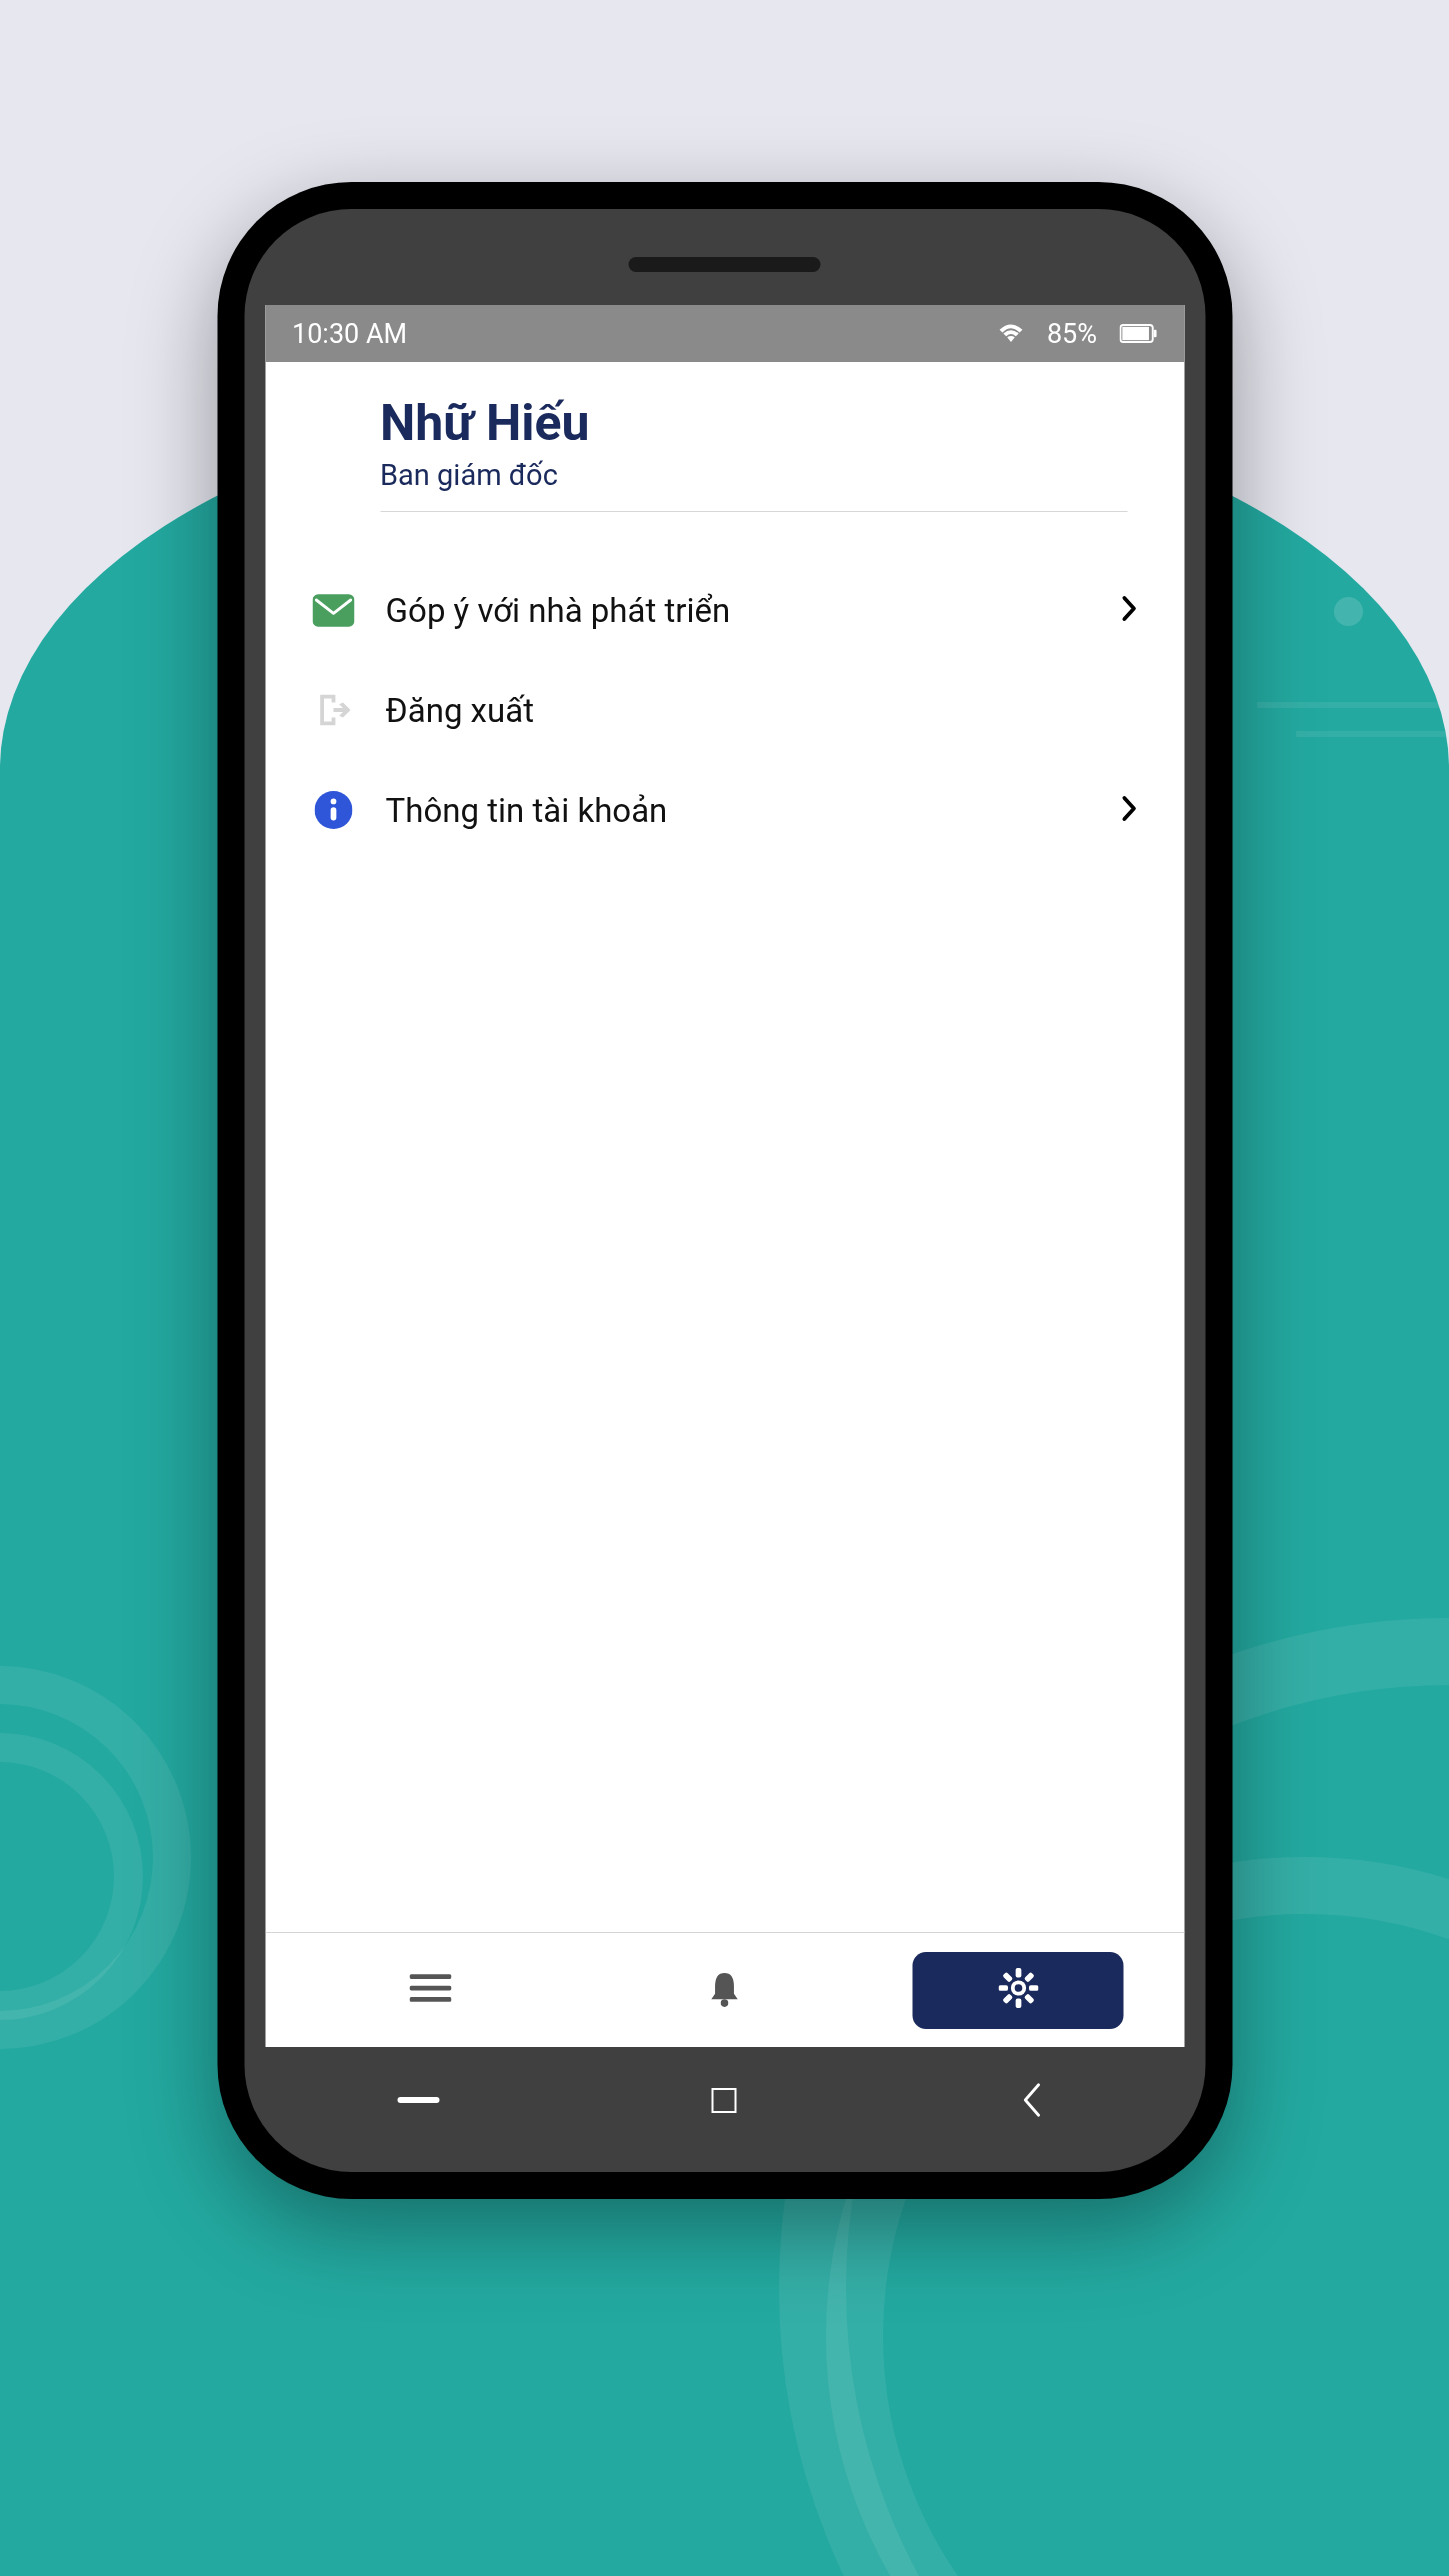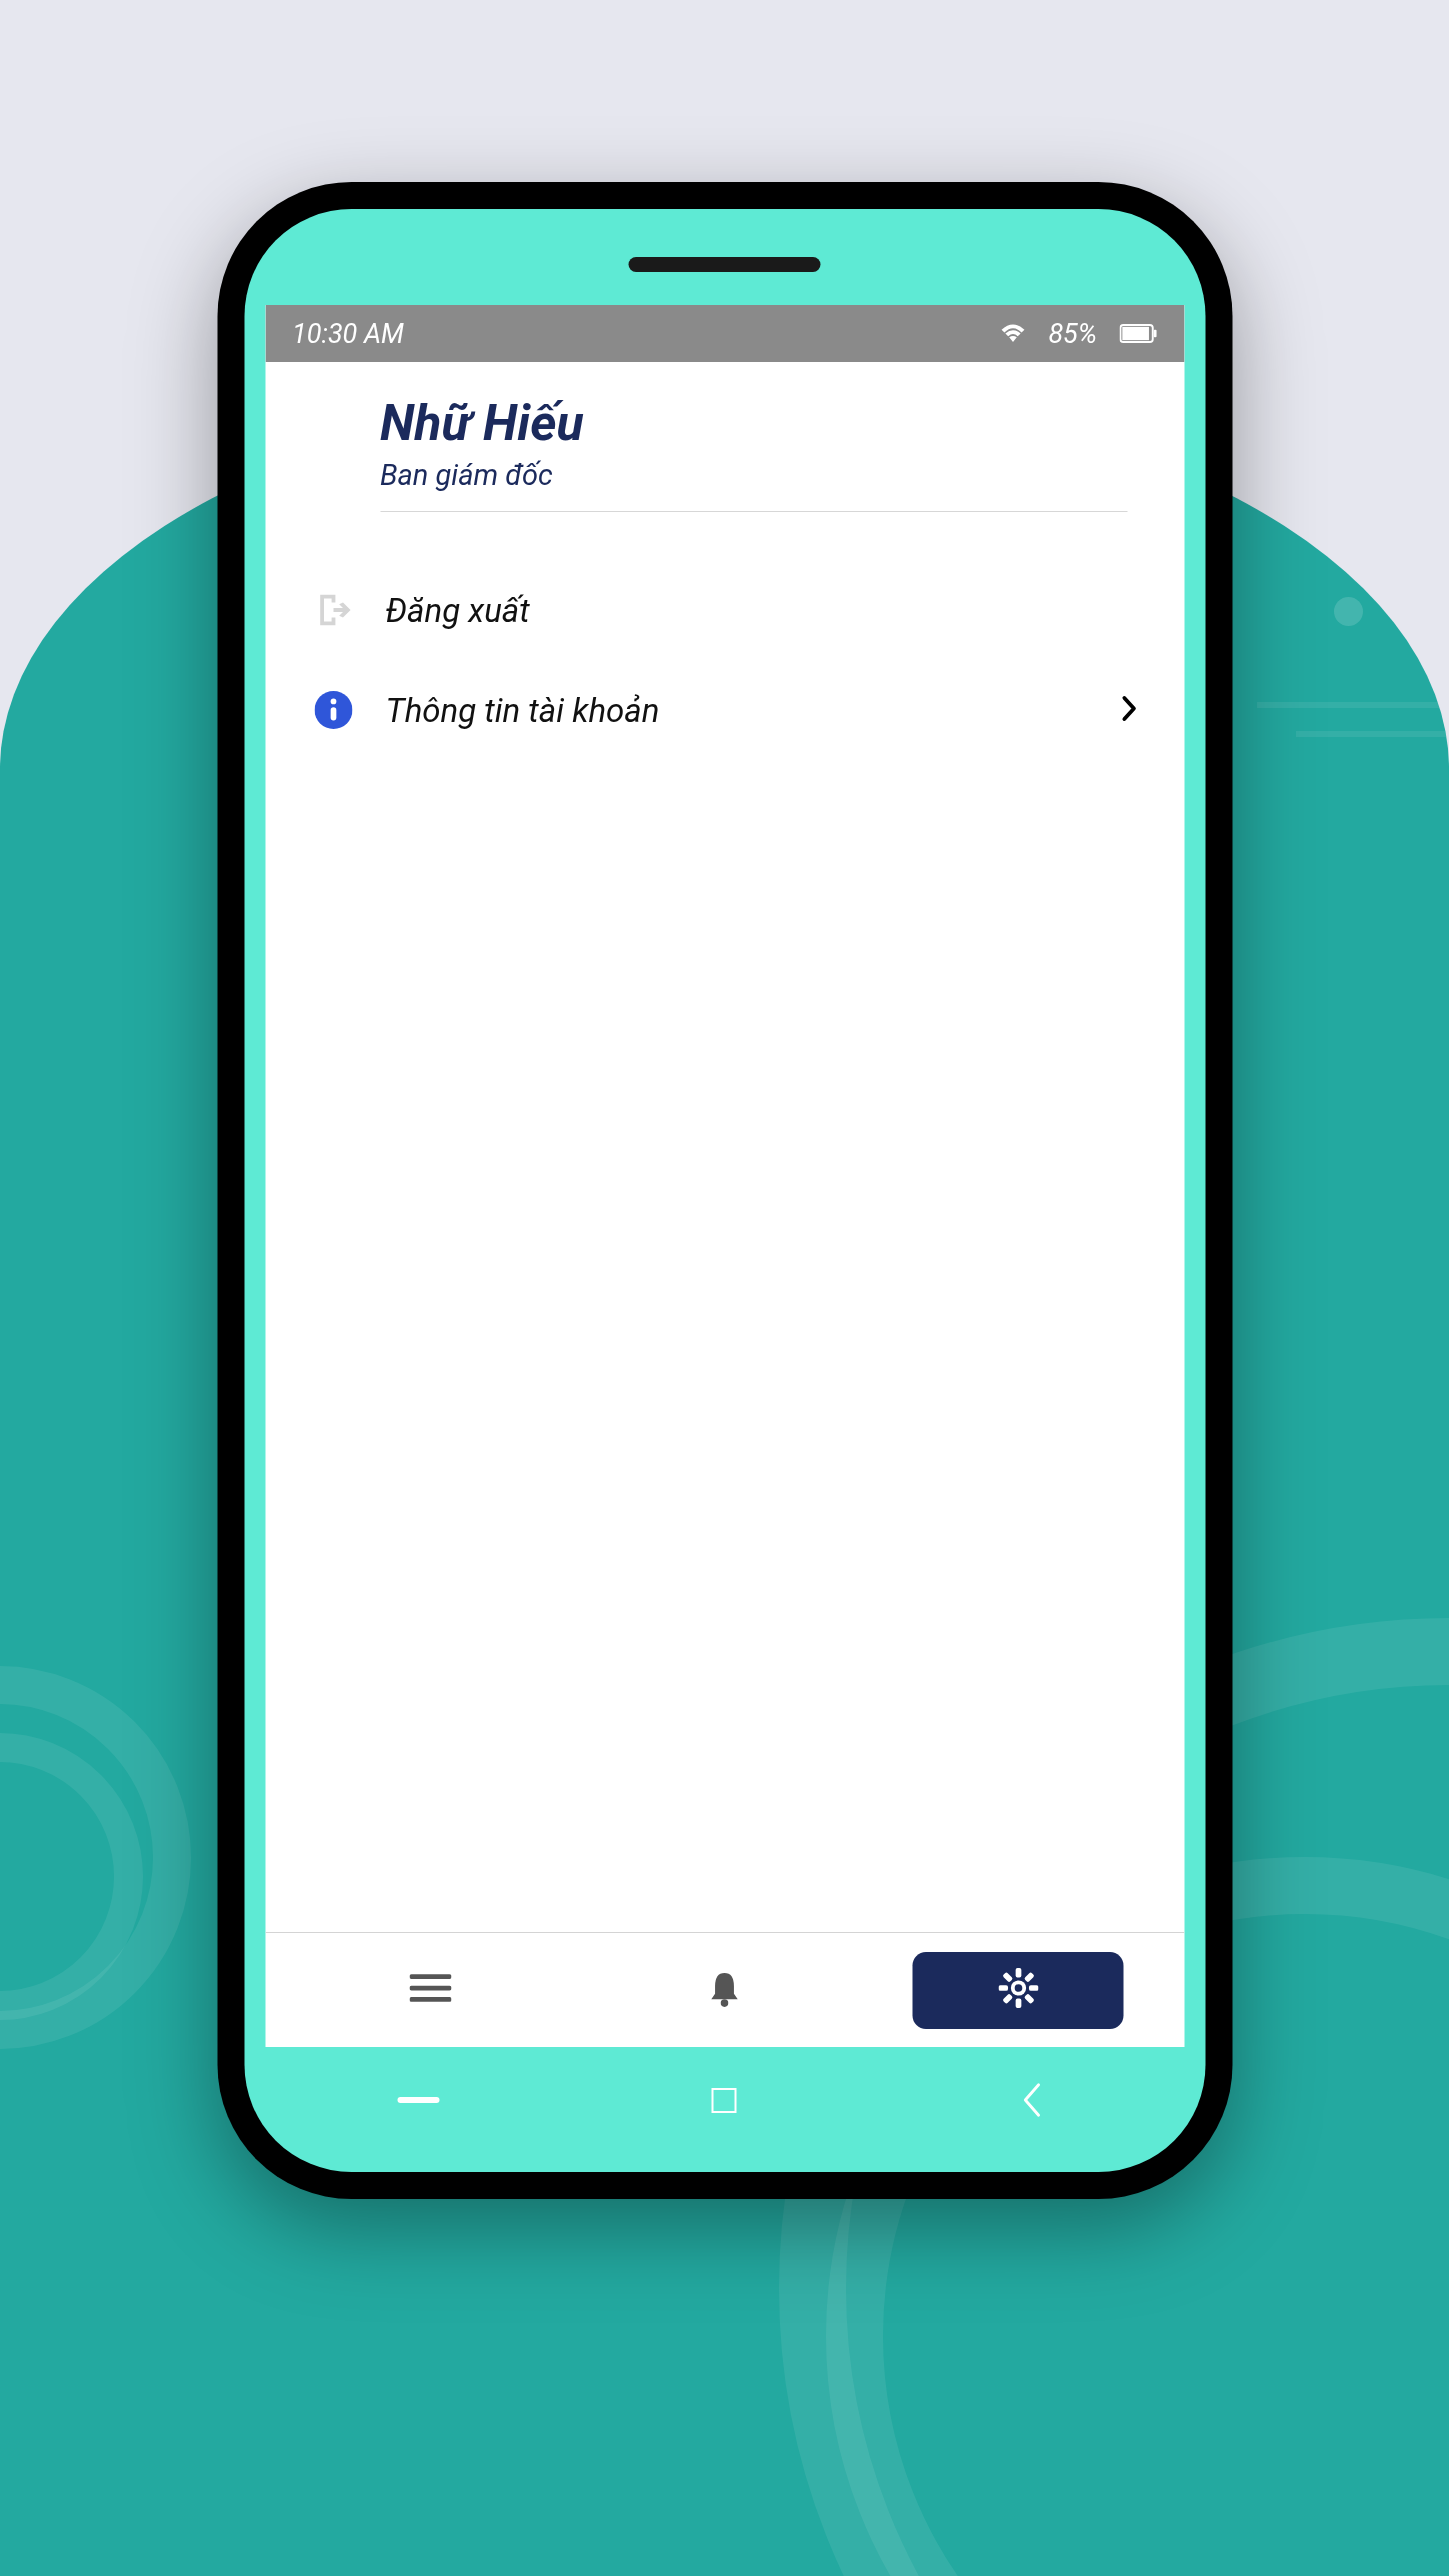--- a/index.html
+++ b/index.html
@@ -52,25 +52,24 @@
     height: 2017px;
     background: #000;
     border-radius: 134px;
     padding: 27px;
     box-shadow: 0 29px 86px rgba(0,0,0,0.35);
   }
   .phone-inner {
     width: 100%;
     height: 100%;
     border-radius: 107px;
-    background: #5eead4;
+    background: #404040;
     padding: 0;
     position: relative;
     overflow: hidden;
-    font-style: italic;
   }
   .speaker {
     position: absolute;
     top: 48px;
     left: 50%;
     transform: translateX(-50%);
     width: 192px;
     height: 15.3px;
     background: #1a1a1a;
     border-radius: 9.6px;
@@ -232,20 +231,34 @@
       </div>
 
       <div class="profile">
         <div class="profile-name">Nhữ Hiếu</div>
         <div class="profile-role">Ban giám đốc</div>
         <div class="profile-divider"></div>
       </div>
 
       <div class="menu">
 
+        <div class="menu-item">
+          <span class="menu-icon">
+            <svg width="42" height="33" viewBox="0 0 44 34">
+              <rect x="0" y="0" width="44" height="34" rx="6" fill="#4a9f5f"></rect>
+              <polyline points="4,6 22,20 40,6" fill="none" stroke="#fff" stroke-width="3" stroke-linecap="round" stroke-linejoin="round"></polyline>
+            </svg>
+          </span>
+          <span class="menu-label">Góp ý với nhà phát triển</span>
+          <span class="menu-chevron">
+            <svg width="15.3" height="27" viewBox="0 0 16 28">
+                <path d="M3 3 L13 14 L3 25" fill="none" stroke="#000" stroke-width="4" stroke-linecap="round" stroke-linejoin="round"></path>
+              </svg>
+          </span>
+        </div>
 
         <div class="menu-item">
           <span class="menu-icon">
             <svg width="38" height="38" viewBox="0 0 40 40">
               <path d="M6 4 h16 v8 h-4 v-4 h-8 v24 h8 v-4 h4 v8 h-16 Z" fill="#d5d5d5"></path>
               <path d="M20 18 h10 l-4 -4 4 -2 8 8 -8 8 -4 -2 4 -4 h-10 Z" fill="#d5d5d5"></path>
             </svg>
           </span>
           <span class="menu-label">Đăng xuất</span>
         </div>

